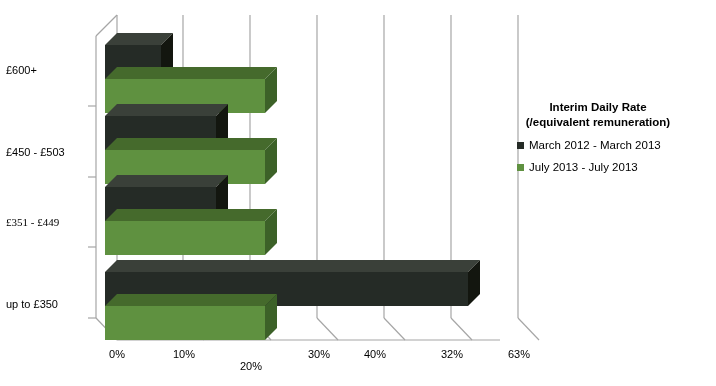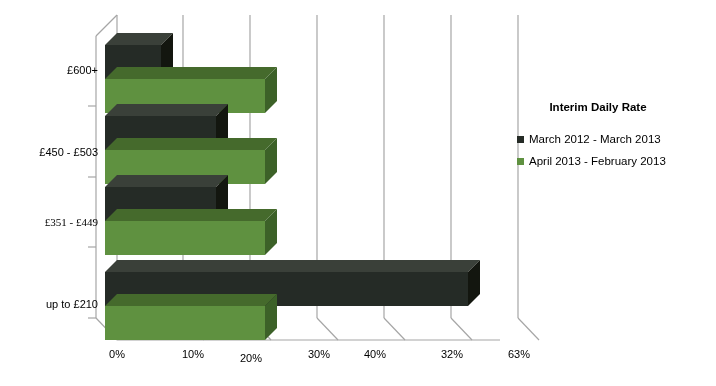--- a/index.html
+++ b/index.html
@@ -28,21 +28,20 @@
     position: absolute;
     left: 0; top: 0;
     width: 716px; height: 386px;
   }
 
   
   .cat-label {
     position: absolute;
     right: 0;
     width: 92px;
-    text-align: right;
     font-size: 11px;
     line-height: 12px;
     color: #000;
     white-space: nowrap;
   }
   .cat-labels {
     position: absolute;
     left: 0; top: 0;
     width: 98px; height: 386px;
   }
@@ -65,21 +64,21 @@
     width: 194px;
   }
   .legend-title {
     font-size: 11.5px;
     font-weight: bold;
     text-align: center;
     line-height: 15px;
     color: #000;
   }
   .legend-items {
-    margin-top: 18px;
+    margin-top: 9px;
     padding-left: 16px;
   }
   .legend-item {
     display: flex;
     align-items: center;
     margin-bottom: 9px;
   }
   .legend-swatch {
     width: 7px;
     height: 7px;
@@ -186,42 +185,43 @@
       <polygon points="105,306 117,294 277,294 265,306" fill="#456a2c"></polygon>
       <polygon points="265,306 277,294 277,328 265,340" fill="#3c6128"></polygon>
       <rect x="105" y="306" width="160" height="34" fill="#5f9140"></rect>
     </g>
   </svg>
 
   <div class="cat-labels">
     <div class="cat-label" style="top:64px;">£600+</div>
     <div class="cat-label" style="top:146px;">£450 - £503</div>
     <div class="cat-label" style="top:216px;font-family:Liberation Serif, serif;">£351 - £449</div>
-    <div class="cat-label" style="top:298px;">up to £210</div>
+    <div class="cat-label" style="top:298px;">up to £350</div>
   </div>
 
   <div>
     <div class="tick-label" style="left:97px;  top:348px;">0%</div>
-    <div class="tick-label" style="left:164px; top:348px;text-align:right;">10%</div>
-    <div class="tick-label" style="left:231px; top:352px;">20%</div>
+    <div class="tick-label" style="left:164px; top:348px;">10%</div>
+    <div class="tick-label" style="left:231px; top:360px;">20%</div>
     <div class="tick-label" style="left:299px; top:348px;">30%</div>
     <div class="tick-label" style="left:355px; top:348px;">40%</div>
     <div class="tick-label" style="left:432px; top:348px;">32%</div>
     <div class="tick-label" style="left:499px; top:348px;">63%</div>
   </div>
 
   <div id="legend">
     <div class="legend-title">
       <div>Interim Daily Rate</div>
+      <div>(/equivalent remuneration)</div>
     </div>
     <div class="legend-items">
       <div class="legend-item">
         <span class="legend-swatch" style="background:#252b26;"></span>
         <span class="legend-text">March 2012 - March 2013</span>
       </div>
       <div class="legend-item">
         <span class="legend-swatch" style="background:#5f9140;"></span>
-        <span class="legend-text">April 2013 - February 2013</span>
+        <span class="legend-text">July 2013 - July 2013</span>
       </div>
     </div>
   </div>
 
 </div>
 
 </body></html>

